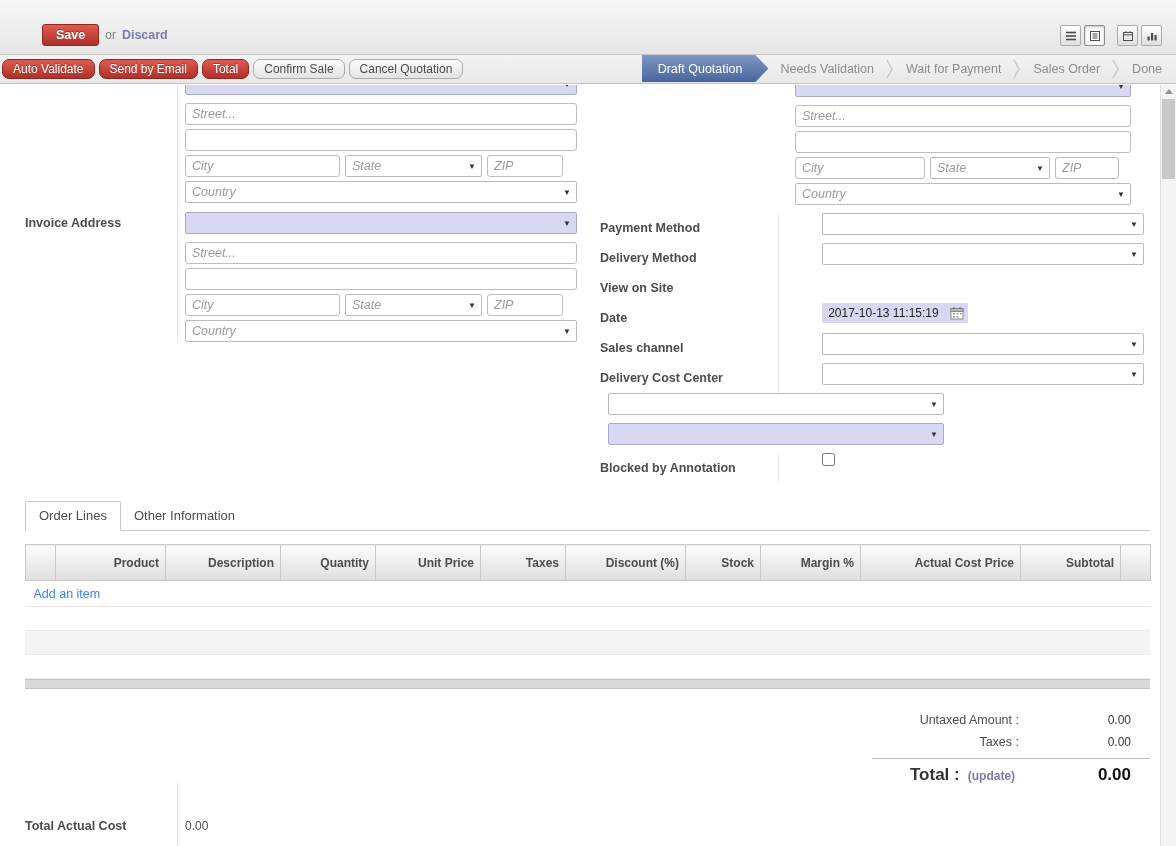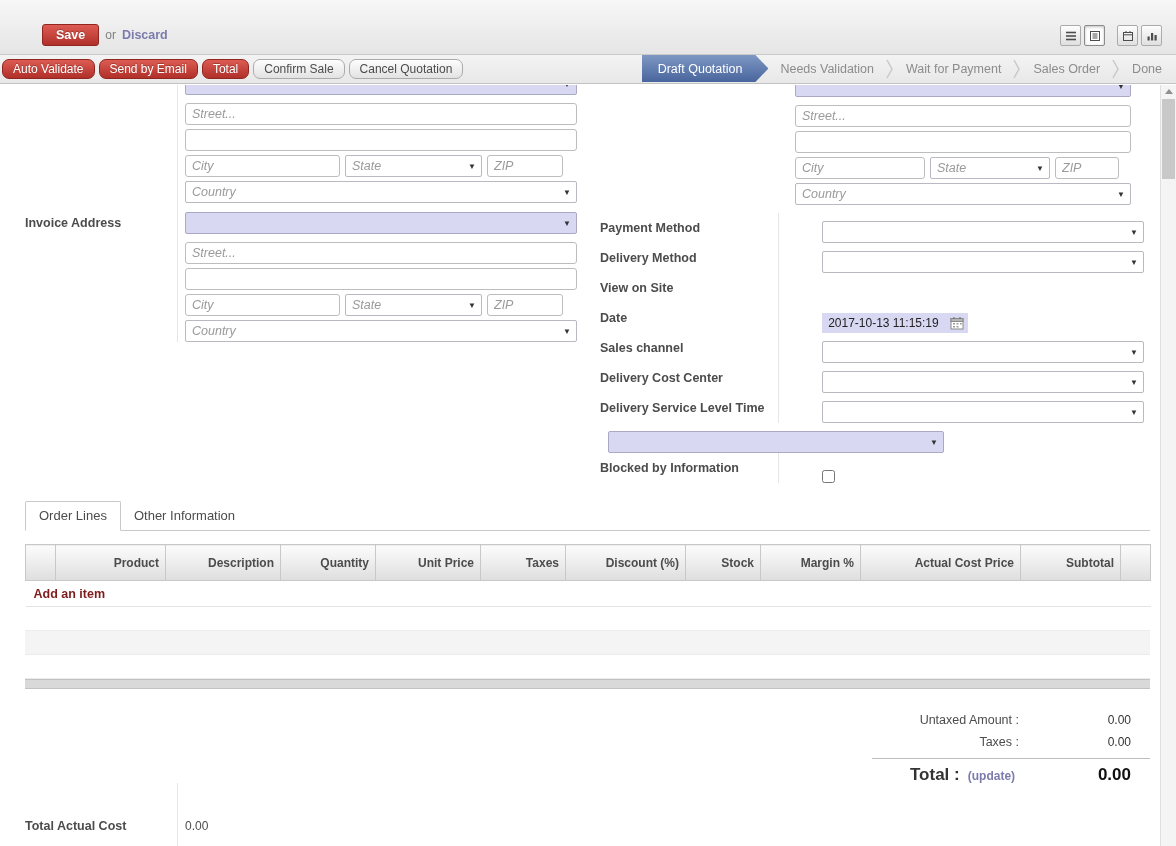--- a/index.html
+++ b/index.html
@@ -81,21 +81,21 @@
   .addr-state { width:137px; flex:none; }
   .addr-zip { width:76px; flex:none; }
   .addr--narrow .addr-city { width:130px; }
   .addr--narrow .addr-state { width:120px; }
   .addr--narrow .addr-zip { width:64px; }
   .addr-left-top { left:185px; top:-12px; width:392px; }
   .addr-left-bottom { left:185px; top:127px; width:392px; }
   .addr-right-top { left:795px; top:-10px; width:336px; }
   .lbl-invoice { position:absolute; left:25px; top:131px; }
   .right-rows { position:absolute; left:600px; top:128px; width:544px; }
-  .f-row { display:flex; align-items:flex-end; height:30px;gap:35px; }
+  .f-row { display:flex; align-items:flex-start; height:30px;gap:35px; }
   .f-label-cell { width:187px; box-sizing:border-box; border-right:1px solid #e6e6e6; height:100%; display:flex; align-items:center; }
   .f-field { margin-left:8px; width:336px; display:flex; align-items:center; }
   .date-box {
     width:146px; height:20px; background:#d8d8f3; display:flex; align-items:center;
     padding:0 3px 0 6px; box-sizing:border-box; font-size:12px; color:#222; cursor:pointer;
   }
   .date-box .cal { margin-left:auto; display:flex; }
   .f-check { width:13px; height:13px; margin:0; }
   
   .notebook { position:absolute; left:25px; top:415px; width:1125px; }
@@ -105,21 +105,21 @@
     background:#fff; border:1px solid #c9c9c9; border-bottom:1px solid #fff;
     margin-bottom:-1px; border-radius:2px 2px 0 0;
   }
   .ol-table { margin-top:13px; width:100%; border-collapse:collapse; table-layout:fixed; }
   .ol-table th {
     background:linear-gradient(#fcfcfc,#dedede); border:1px solid #c8c8c8;
     font-size:12px; font-weight:bold; color:#4c4c4c; text-align:right; padding:10px 6px; height:15px;
     overflow:hidden; white-space:nowrap; cursor:pointer;
   }
   .add-row td { border-bottom:1px solid #e4e4e4; padding:5px 8px; height:14px; }
-  .add-link { color:#7f1d1d; font-weight:bold; font-size:12.5px; cursor:pointer; text-decoration:none; }
+  .add-link { color:#3b82f6; font-weight:normal; font-size:12.5px; cursor:pointer; text-decoration:none; }
   .stripe { height:23px; border-bottom:1px solid #ececec; }
   .s2 { background:#f4f4f4; }
   .hband { height:8px; background:#d9d9d9; border-top:1px solid #c2c2c2; border-bottom:1px solid #c2c2c2; }
   
   .totals { margin-top:20px; margin-left:auto; width:278px; font-size:12.5px; color:#4c4c4c; }
   .t-row { display:flex; align-items:center; height:22px; }
   .t-row .t-label { flex:1; text-align:right; }
   .t-row .t-value { width:112px; text-align:right; padding-right:19px; font-size:12px; color:#333; }
   .t-sep { border-top:1px solid #bdbdbd; margin:5px 0 6px; }
   .t-total { display:flex; align-items:baseline; padding-left:38px; }
@@ -354,41 +354,38 @@
           <span class="f-label">Delivery Cost Center</span>
         </div>
       <div class="f-field">
           <div class="o-select">
             <span class="ph"></span>
             <span class="sel-arrow">▼</span>
           </div>
         </div>
     </div>
     <div class="f-row">
-      <div class="f-label-cell">
-          <span class="f-label">Delivery Service Level Time</span>
-        </div>
       <div class="f-field">
           <div class="o-select">
             <span class="ph"></span>
             <span class="sel-arrow">▼</span>
           </div>
         </div>
     </div>
     <div class="f-row">
       <div class="f-field">
           <div class="o-select required">
             <span class="ph"></span>
             <span class="sel-arrow">▼</span>
           </div>
         </div>
     </div>
     <div class="f-row">
       <div class="f-label-cell">
-          <span class="f-label">Blocked by Information</span>
+          <span class="f-label">Blocked by Annotation</span>
         </div>
       <div class="f-field">
           <input type="checkbox" class="f-check" style="">
         </div>
     </div>
   </div>
 
   <section class="notebook">
     <div class="tabs">
       <div class="tab active">Order Lines</div>

